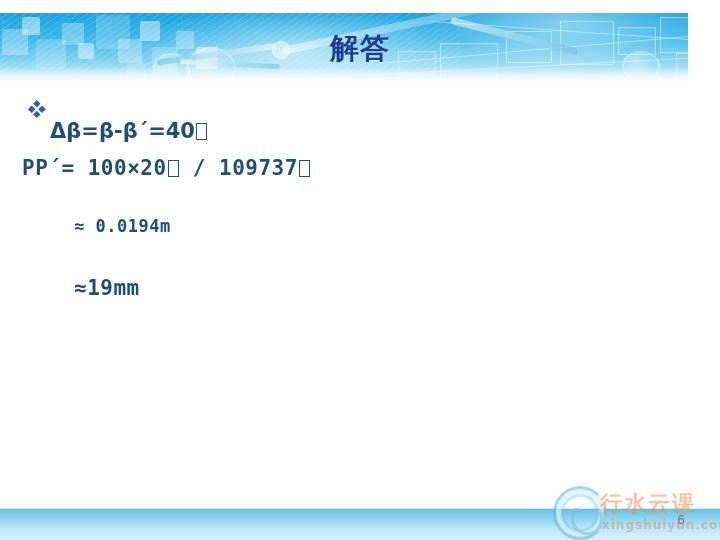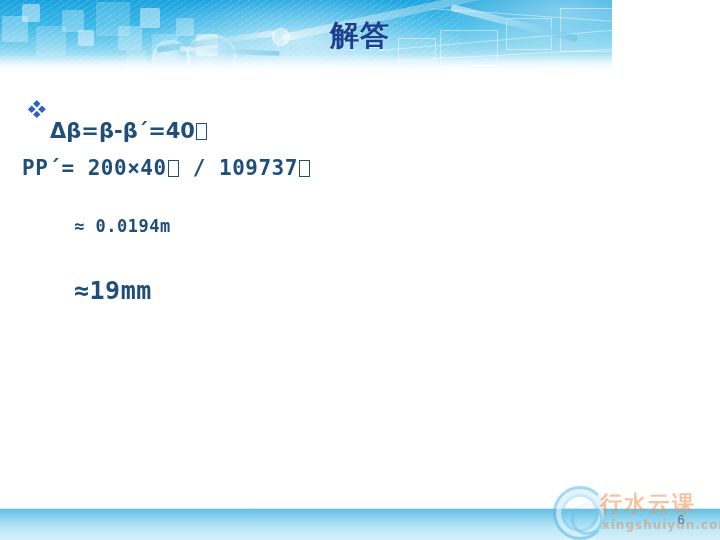--- a/index.html
+++ b/index.html
@@ -21,22 +21,22 @@
     left: 0; top: 0;
     width: 720px;
     height: 540px;
     background: #ffffff;
     overflow: hidden;
   }
 
   
   .banner {
     position: absolute;
-    left: 0; top: 0;
-    width: 612px;
+    left: 0; top: 13px;
+    width: 688px;
     height: 76px;
     overflow: hidden;
     background:
       linear-gradient(180deg, #1aa3de 0%, #3bb8e8 34%, #7fd2ef 62%, #c7ecfa 85%, #ffffff 100%),
       #2bb0e3;
   }
   .banner-wash {
     position: absolute;
     left: 0; top: 0;
     width: 720px; height: 76px;
@@ -157,21 +157,21 @@
   }
   .l3 {
     left: 74px;  top: 140px;
     font-family: "DejaVu Sans Mono", "Liberation Mono", monospace;
     font-size: 17px;
     letter-spacing: 0.5px;
   }
   .l4 {
     left: 74px;  top: 200px;
     font-family: "DejaVu Sans Mono", "Liberation Mono", monospace;
-    font-size: 25px;
+    font-size: 21px;
     letter-spacing: 0.5px;
   }
   .l5 {
     left: 28px;  top: 258px;
     font-family: "DejaVu Sans", "Liberation Sans", sans-serif;
     font-size: 20px;
     letter-spacing: 0px;
   }
   .tofu {
     display: inline-block;
@@ -302,21 +302,21 @@
       <svg width="20" height="20" viewBox="0 0 20 20" aria-hidden="true">
         <rect x="6.2" y="1.2" width="5.2" height="5.2" transform="rotate(45 8.8 3.8)" fill="#2f5fbf"></rect>
         <rect x="1.0" y="6.6" width="5.4" height="5.4" transform="rotate(45 3.7 9.3)" fill="#2f5fbf"></rect>
         <rect x="11.3" y="6.6" width="5.4" height="5.4" transform="rotate(45 14.0 9.3)" fill="#2f5fbf"></rect>
         <rect x="6.2" y="11.8" width="5.2" height="5.2" transform="rotate(45 8.8 14.4)" fill="#2f5fbf"></rect>
       </svg>
     </span>
 
     <div class="line l1"><span>Δβ=β-β´=40</span><span class="tofu"></span></div>
 
-    <div class="line l2"><span>PP´= 200×40</span><span class="tofu"></span><span> / 109737</span><span class="tofu"></span></div>
+    <div class="line l2"><span>PP´= 100×20</span><span class="tofu"></span><span> / 109737</span><span class="tofu"></span></div>
 
     <div class="line l3">≈  0.0194m</div>
 
     <div class="line l4">≈19mm</div>
 
   </div>
 
   <div class="footer"></div>
 
   <div class="watermark">

